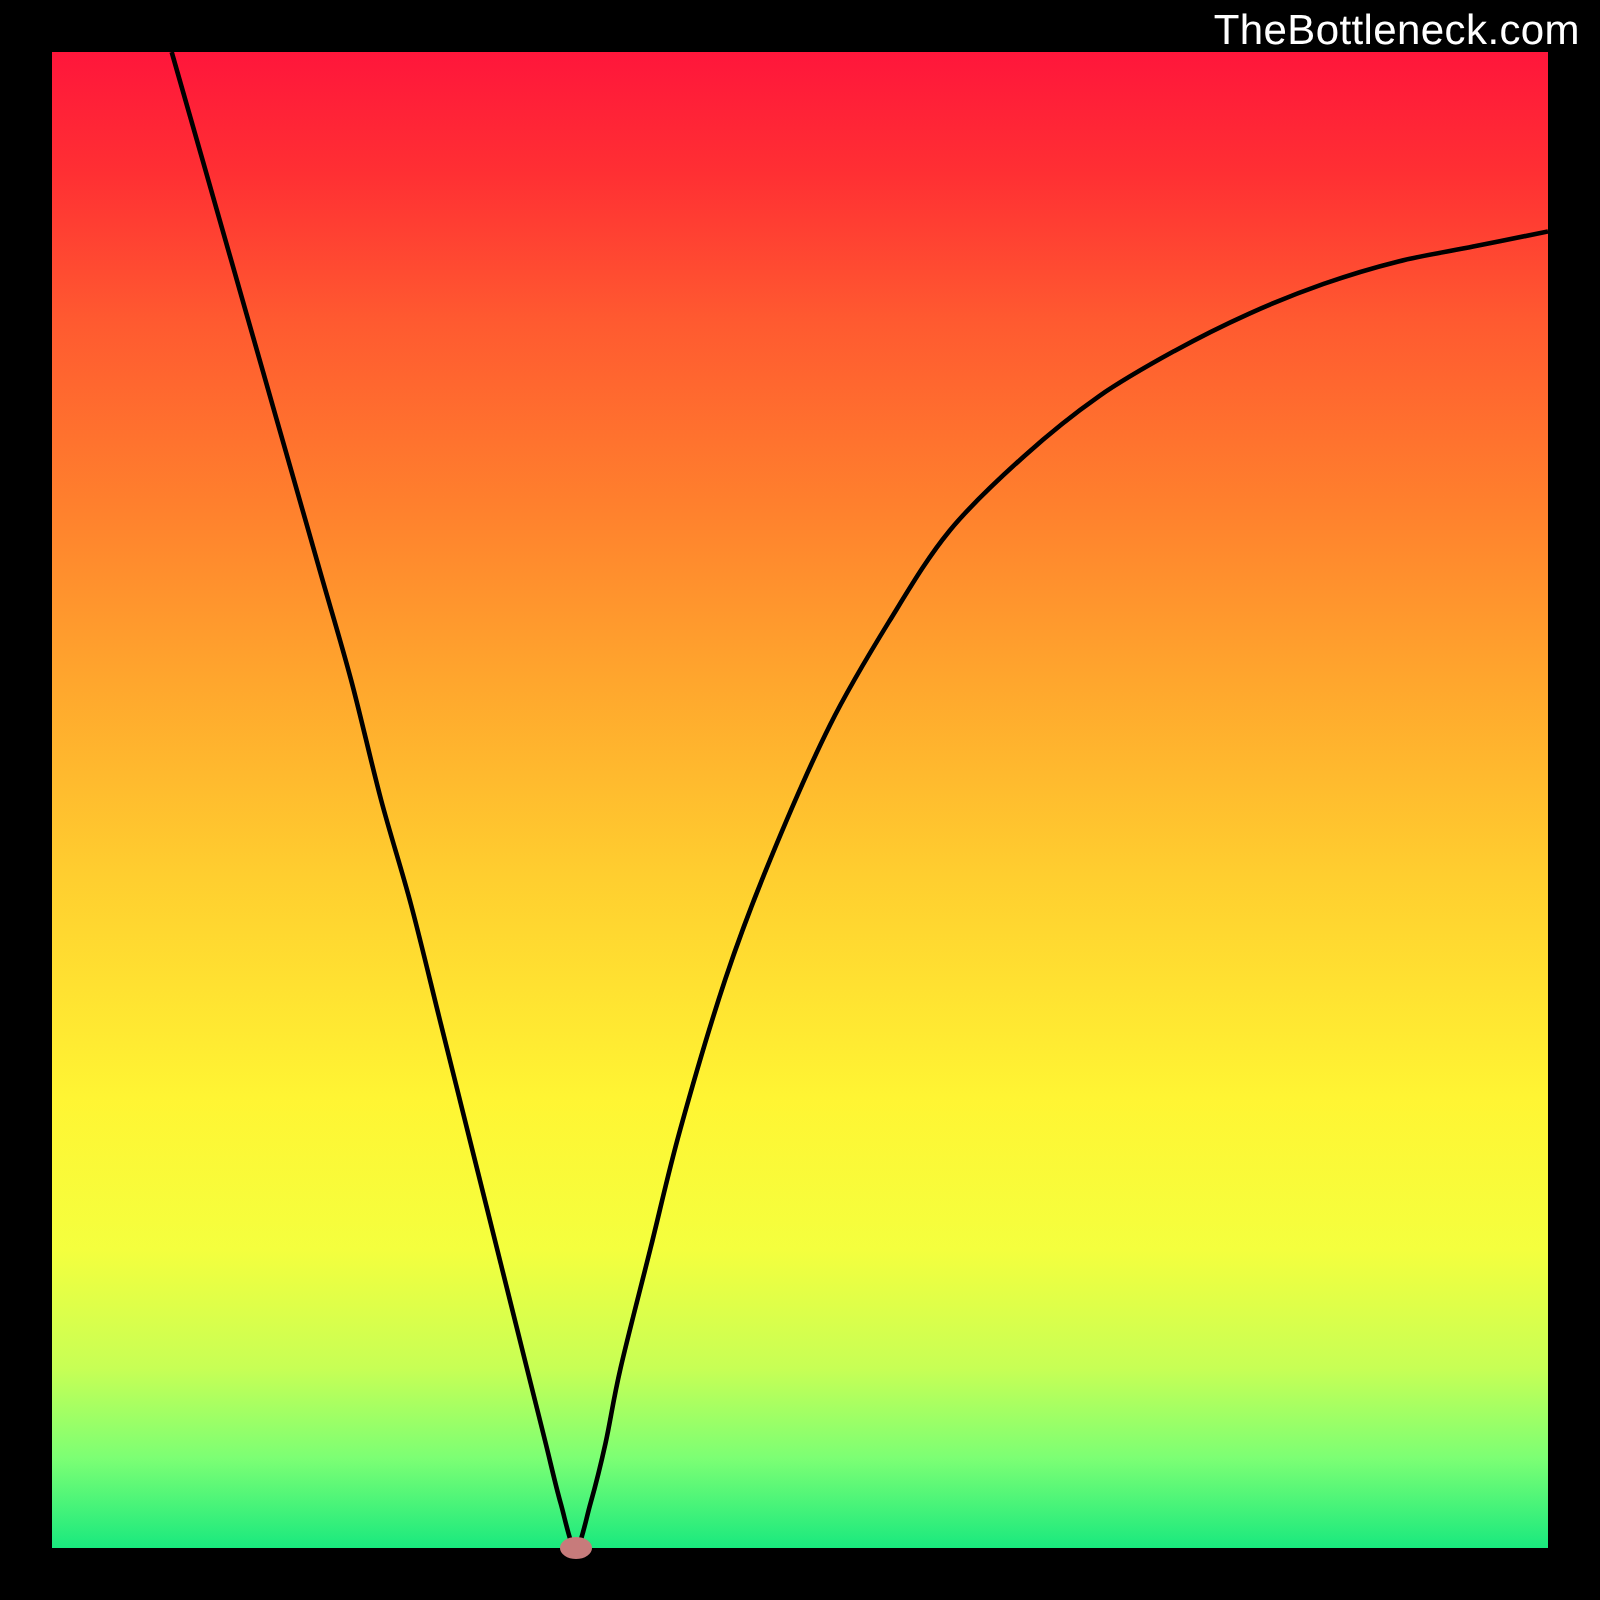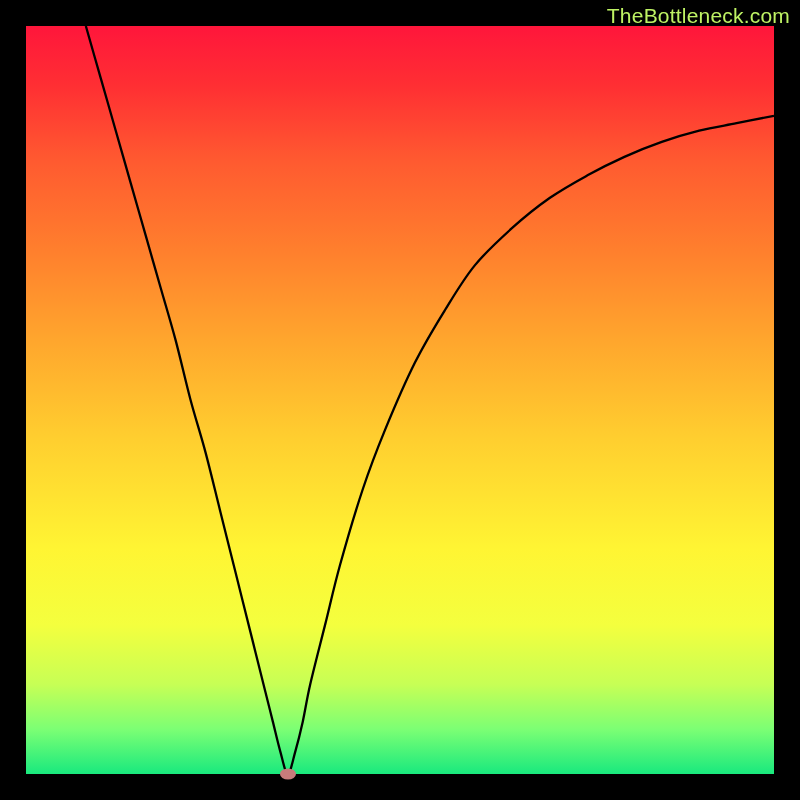--- a/index.html
+++ b/index.html
@@ -35,21 +35,21 @@
       #f4ff3e 80%,
       #c7ff55 88%,
       #7cff74 94%,
       #19e97e 100%
     );
   }
   .watermark {
     position: absolute;
     top: 4px;
     right: 10px;
-    color: #bef264;
+    color: #ffffff;
     font-size: 21px;
     font-weight: 400;
     letter-spacing: 0.2px;
     pointer-events: none;
     z-index: 5;
   }
   svg.curve {
     position: absolute;
     left: 0;
     top: 0;

